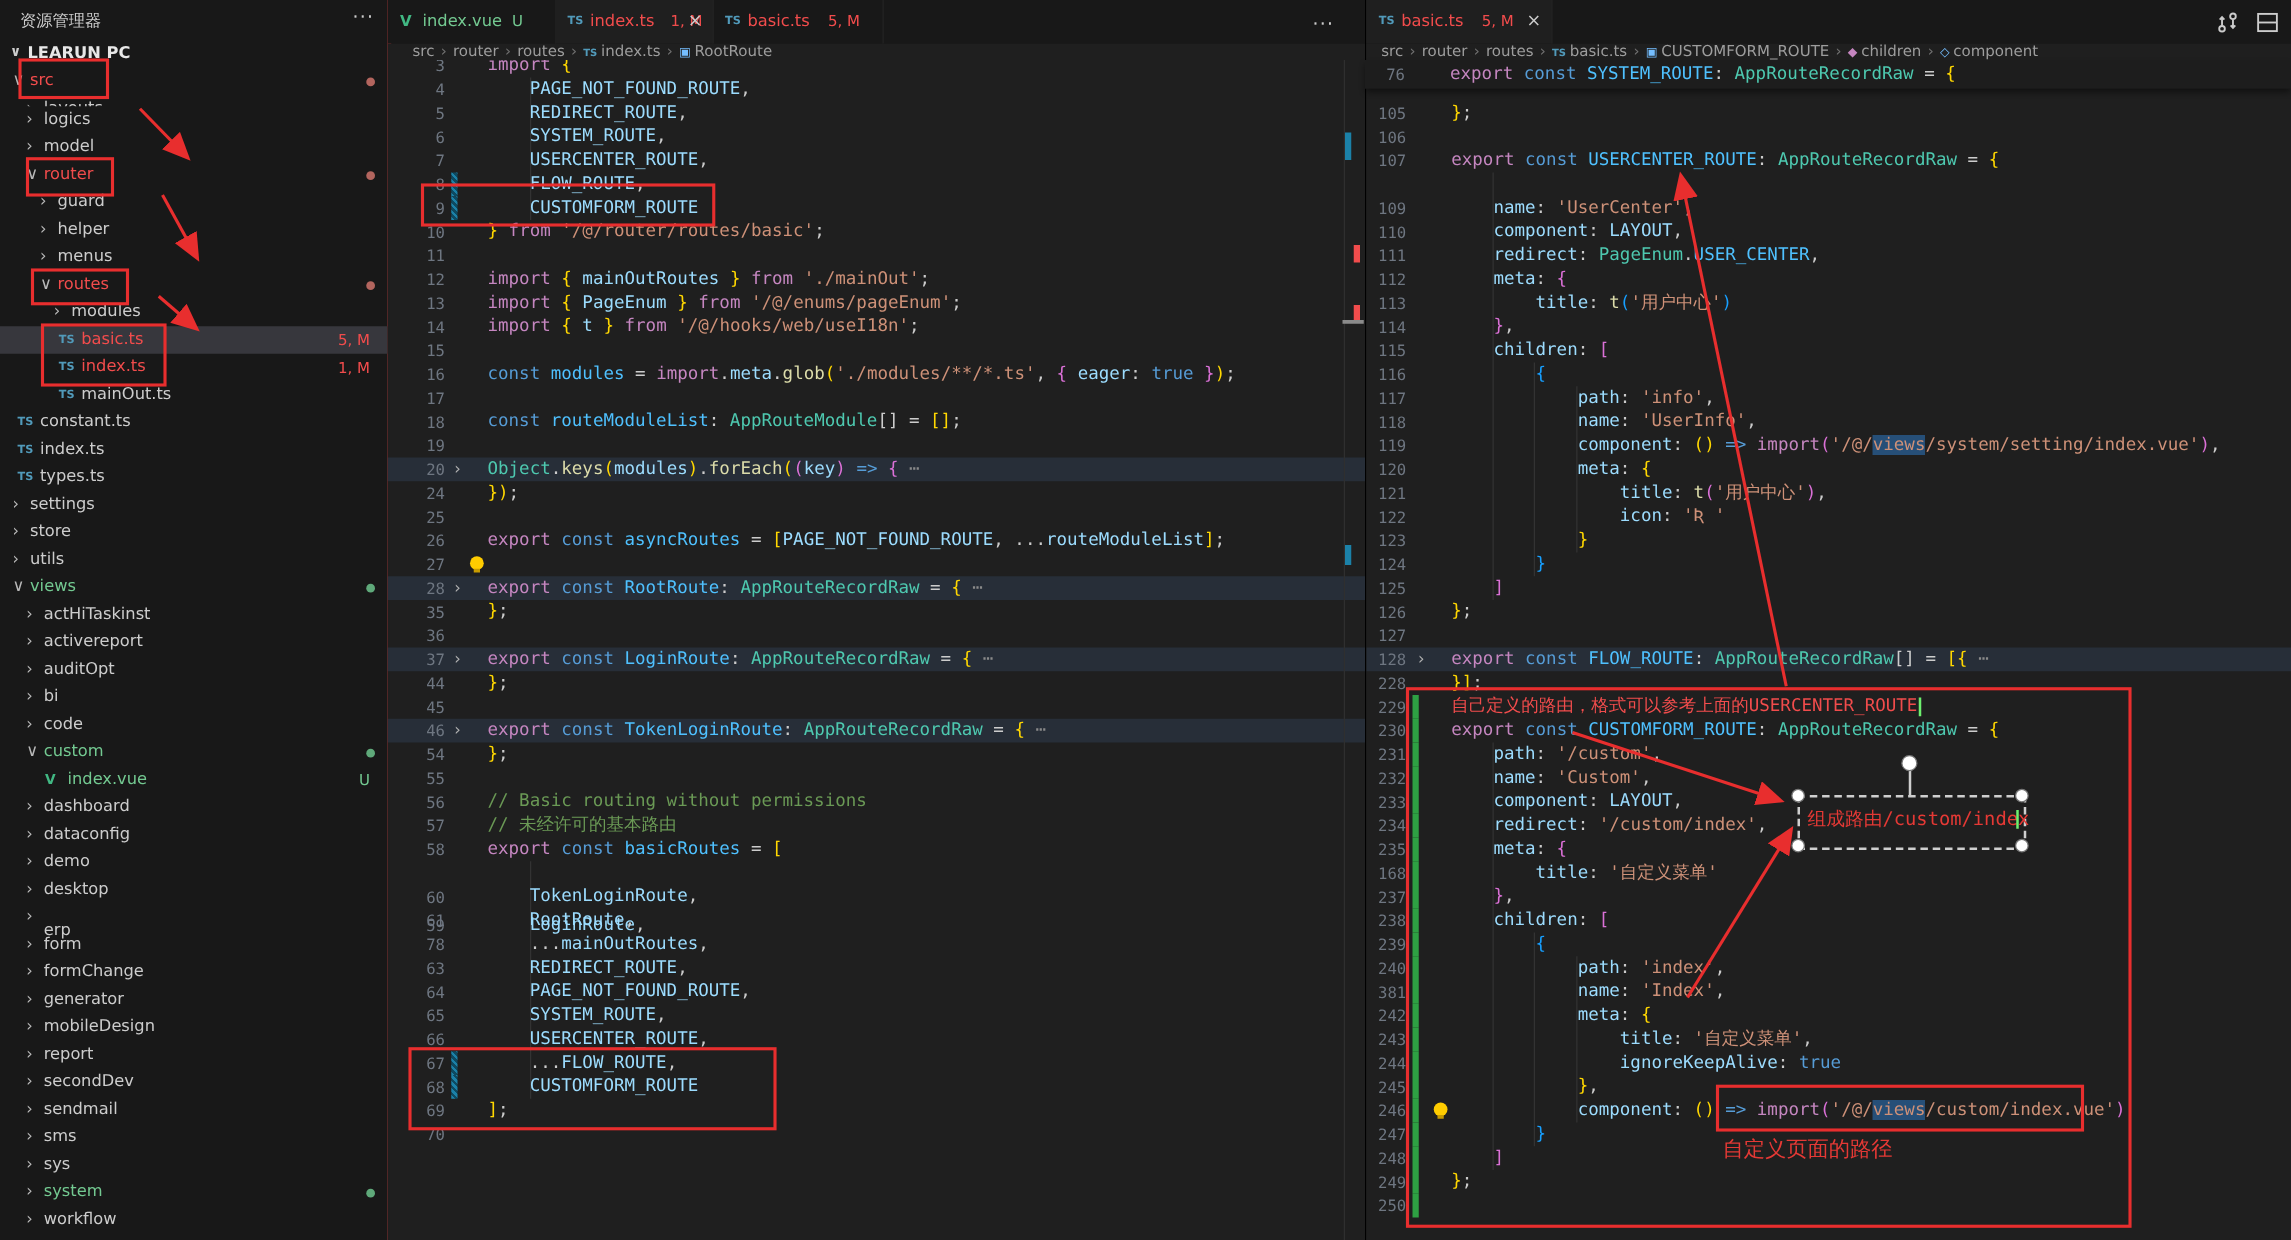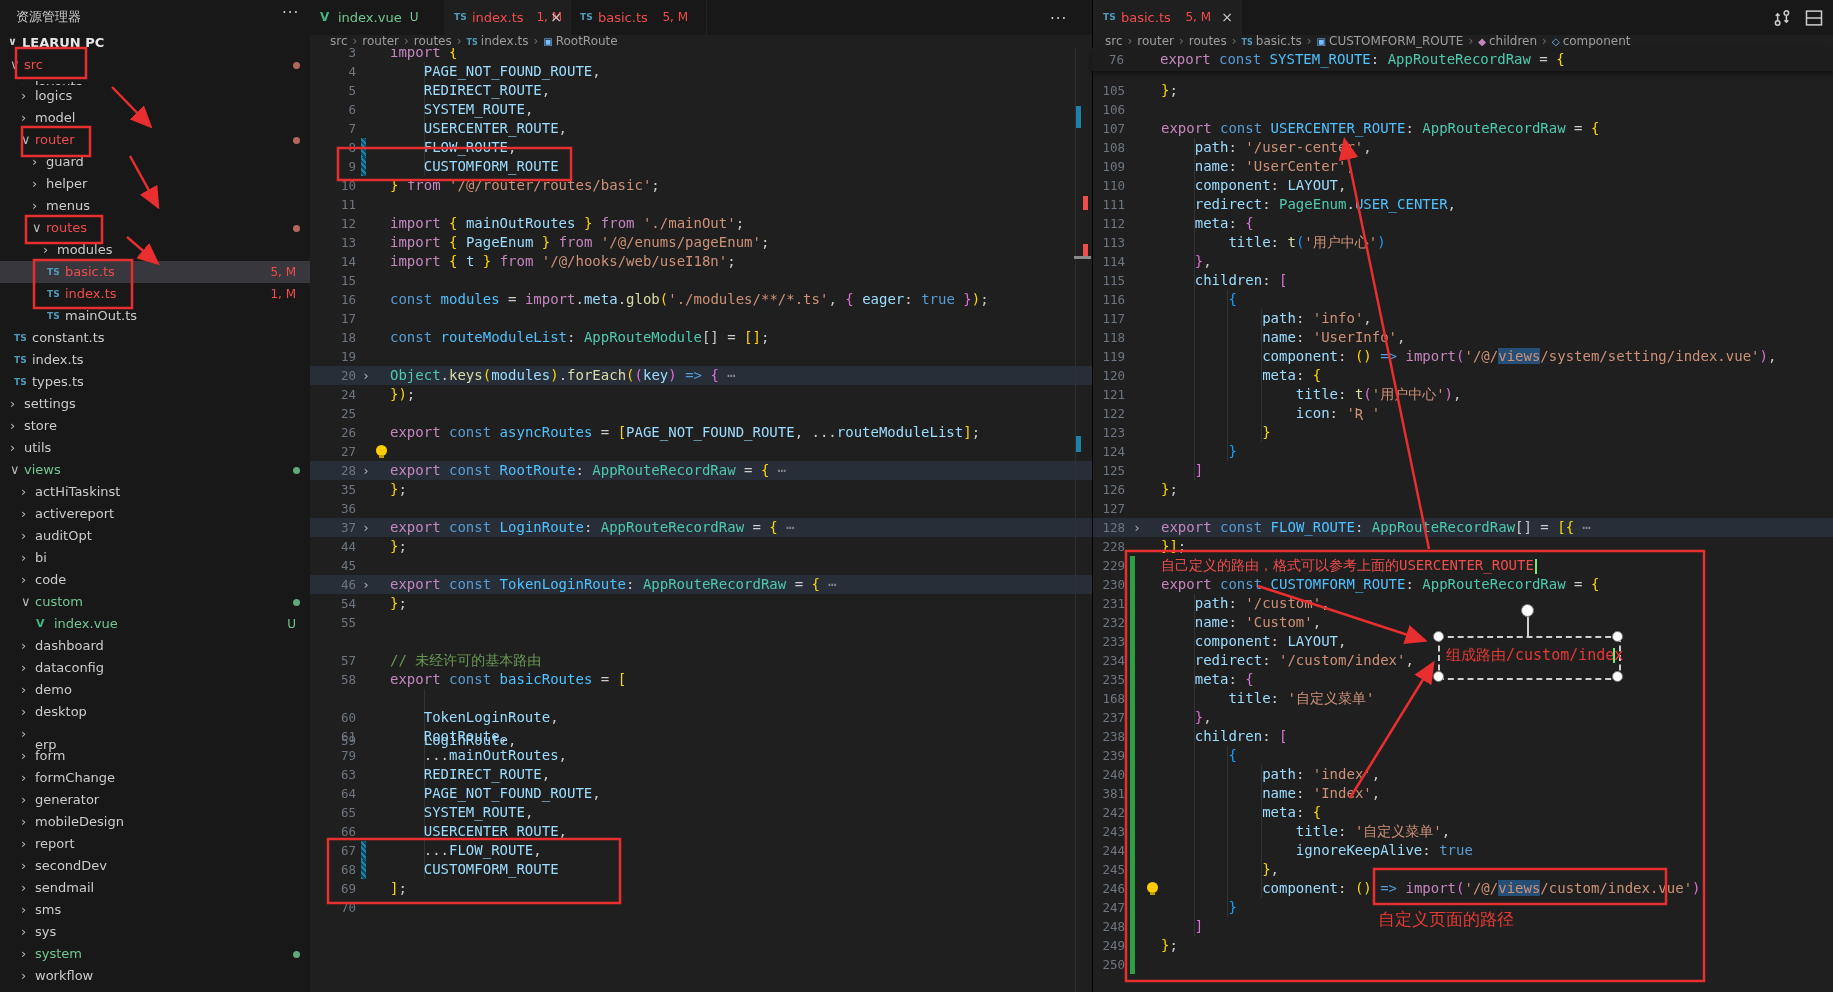--- a/index.html
+++ b/index.html
@@ -327,26 +327,27 @@
       <div class="crow" style="top: 394px; width: 782px;"><span class="ln" style="left: 0px; width: 46px;">27</span><span class="bulb" style="left: 66px; top: 3px;"></span><span class="codetext" style="left: 80px;"></span></div>
       <div class="crow hl" style="top: 413px; width: 782px;"><span class="ln" style="left: 0px; width: 46px;">28</span><span class="foldch" style="left: 52px;">›</span><span class="codetext" style="left: 80px;"><span class="tk-kw">export</span><span class="tk-p"> </span><span class="tk-st">const</span><span class="tk-p"> </span><span class="tk-cv">RootRoute</span><span class="tk-p">: </span><span class="tk-ty">AppRouteRecordRaw</span><span class="tk-p"> = </span><span class="tk-b1">{</span><span class="tk-fo"> ⋯</span></span></div>
       <div class="crow" style="top: 432px; width: 782px;"><span class="ln" style="left: 0px; width: 46px;">35</span><span class="codetext" style="left: 80px;"><span class="tk-b1">}</span><span class="tk-p">;</span></span></div>
       <div class="crow" style="top: 451px; width: 782px;"><span class="ln" style="left: 0px; width: 46px;">36</span><span class="codetext" style="left: 80px;"></span></div>
       <div class="crow hl" style="top: 470px; width: 782px;"><span class="ln" style="left: 0px; width: 46px;">37</span><span class="foldch" style="left: 52px;">›</span><span class="codetext" style="left: 80px;"><span class="tk-kw">export</span><span class="tk-p"> </span><span class="tk-st">const</span><span class="tk-p"> </span><span class="tk-cv">LoginRoute</span><span class="tk-p">: </span><span class="tk-ty">AppRouteRecordRaw</span><span class="tk-p"> = </span><span class="tk-b1">{</span><span class="tk-fo"> ⋯</span></span></div>
       <div class="crow" style="top: 489px; width: 782px;"><span class="ln" style="left: 0px; width: 46px;">44</span><span class="codetext" style="left: 80px;"><span class="tk-b1">}</span><span class="tk-p">;</span></span></div>
       <div class="crow" style="top: 508px; width: 782px;"><span class="ln" style="left: 0px; width: 46px;">45</span><span class="codetext" style="left: 80px;"></span></div>
       <div class="crow hl" style="top: 527px; width: 782px;"><span class="ln" style="left: 0px; width: 46px;">46</span><span class="foldch" style="left: 52px;">›</span><span class="codetext" style="left: 80px;"><span class="tk-kw">export</span><span class="tk-p"> </span><span class="tk-st">const</span><span class="tk-p"> </span><span class="tk-cv">TokenLoginRoute</span><span class="tk-p">: </span><span class="tk-ty">AppRouteRecordRaw</span><span class="tk-p"> = </span><span class="tk-b1">{</span><span class="tk-fo"> ⋯</span></span></div>
       <div class="crow" style="top: 546px; width: 782px;"><span class="ln" style="left: 0px; width: 46px;">54</span><span class="codetext" style="left: 80px;"><span class="tk-b1">}</span><span class="tk-p">;</span></span></div>
       <div class="crow" style="top: 565px; width: 782px;"><span class="ln" style="left: 0px; width: 46px;">55</span><span class="codetext" style="left: 80px;"></span></div>
+      <div class="crow" style="top: 584px; width: 782px;"><span class="ln" style="left: 0px; width: 46px;">56</span><span class="codetext" style="left: 80px;"><span class="tk-c">// Basic routing without permissions</span></span></div>
       <div class="crow" style="top: 603px; width: 782px;"><span class="ln" style="left: 0px; width: 46px;">57</span><span class="codetext" style="left: 80px;"><span class="tk-c">// 未经许可的基本路由</span></span></div>
       <div class="crow" style="top: 622px; width: 782px;"><span class="ln" style="left: 0px; width: 46px;">58</span><span class="codetext" style="left: 80px;"><span class="tk-kw">export</span><span class="tk-p"> </span><span class="tk-st">const</span><span class="tk-p"> </span><span class="tk-cv">basicRoutes</span><span class="tk-p"> = </span><span class="tk-b1">[</span></span></div>
       <div class="crow" style="top: 641px; width: 782px; margin-top: 42px;"><span class="ln" style="left: 0px; width: 46px;">59</span><span class="codetext" style="left: 80px;"><span class="tk-p">    </span><span class="tk-v">LoginRoute</span><span class="tk-p">,</span></span></div>
       <div class="crow" style="top: 660px; width: 782px;"><span class="ln" style="left: 0px; width: 46px;">60</span><span class="codetext" style="left: 80px;"><span class="tk-p">    </span><span class="tk-v">TokenLoginRoute</span><span class="tk-p">,</span></span></div>
       <div class="crow" style="top: 679px; width: 782px;"><span class="ln" style="left: 0px; width: 46px;">61</span><span class="codetext" style="left: 80px;"><span class="tk-p">    </span><span class="tk-v">RootRoute</span><span class="tk-p">,</span></span></div>
-      <div class="crow" style="top: 698px; width: 782px;"><span class="ln" style="left: 0px; width: 46px;">79</span><span class="codetext" style="left: 80px;"><span class="tk-p">    ...</span><span class="tk-v">mainOutRoutes</span><span class="tk-p">,</span></span></div>
+      <div class="crow" style="top: 698px; width: 782px;"><span class="ln" style="left: 0px; width: 46px;">78</span><span class="codetext" style="left: 80px;"><span class="tk-p">    ...</span><span class="tk-v">mainOutRoutes</span><span class="tk-p">,</span></span></div>
       <div class="crow" style="top: 717px; width: 782px;"><span class="ln" style="left: 0px; width: 46px;">63</span><span class="codetext" style="left: 80px;"><span class="tk-p">    </span><span class="tk-v">REDIRECT_ROUTE</span><span class="tk-p">,</span></span></div>
       <div class="crow" style="top: 736px; width: 782px;"><span class="ln" style="left: 0px; width: 46px;">64</span><span class="codetext" style="left: 80px;"><span class="tk-p">    </span><span class="tk-v">PAGE_NOT_FOUND_ROUTE</span><span class="tk-p">,</span></span></div>
       <div class="crow" style="top: 755px; width: 782px;"><span class="ln" style="left: 0px; width: 46px;">65</span><span class="codetext" style="left: 80px;"><span class="tk-p">    </span><span class="tk-v">SYSTEM_ROUTE</span><span class="tk-p">,</span></span></div>
       <div class="crow" style="top: 774px; width: 782px;"><span class="ln" style="left: 0px; width: 46px;">66</span><span class="codetext" style="left: 80px;"><span class="tk-p">    </span><span class="tk-v">USERCENTER_ROUTE</span><span class="tk-p">,</span></span></div>
       <div class="crow" style="top: 793px; width: 782px;"><span class="ln" style="left: 0px; width: 46px;">67</span><span class="dbar mod" style="left: 51px;"></span><span class="codetext" style="left: 80px;"><span class="tk-p">    ...</span><span class="tk-v">FLOW_ROUTE</span><span class="tk-p">,</span></span></div>
       <div class="crow" style="top: 812px; width: 782px;"><span class="ln" style="left: 0px; width: 46px;">68</span><span class="dbar mod" style="left: 51px;"></span><span class="codetext" style="left: 80px;"><span class="tk-p">    </span><span class="tk-v">CUSTOMFORM_ROUTE</span></span></div>
       <div class="crow" style="top: 831px; width: 782px;"><span class="ln" style="left: 0px; width: 46px;">69</span><span class="codetext" style="left: 80px;"><span class="tk-b1">]</span><span class="tk-p">;</span></span></div>
       <div class="crow" style="top: 850px; width: 782px;"><span class="ln" style="left: 0px; width: 46px;">70</span><span class="codetext" style="left: 80px;"></span></div>
     </div>
 
@@ -382,21 +383,20 @@
   <div id="right-code" class="abs codearea" style="left:1093px;width:740px;">
     <div class="guide" style="left:101px;top:90px;height:342px;"></div>
     <div class="guide" style="left:101px;top:546px;height:342px;"></div>
     <div class="guide" style="left:134px;top:242px;height:171px;"></div>
     <div class="guide" style="left:134px;top:698px;height:171px;"></div>
     <div class="guide" style="left:168px;top:261px;height:133px;"></div>
     <div class="guide" style="left:168px;top:717px;height:133px;"></div>
   <div class="crow" style="top: 33px; width: 740px;"><span class="ln" style="left: 0px; width: 32px;">105</span><span class="codetext" style="left: 68px;"><span class="tk-b1">}</span><span class="tk-p">;</span></span></div>
       <div class="crow" style="top: 52px; width: 740px;"><span class="ln" style="left: 0px; width: 32px;">106</span><span class="codetext" style="left: 68px;"></span></div>
       <div class="crow" style="top: 71px; width: 740px;"><span class="ln" style="left: 0px; width: 32px;">107</span><span class="codetext" style="left: 68px;"><span class="tk-kw">export</span><span class="tk-p"> </span><span class="tk-st">const</span><span class="tk-p"> </span><span class="tk-cv">USERCENTER_ROUTE</span><span class="tk-p">: </span><span class="tk-ty">AppRouteRecordRaw</span><span class="tk-p"> = </span><span class="tk-b1">{</span></span></div>
-      <div class="crow" style="top: 90px; width: 740px;"><span class="ln" style="left: 0px; width: 32px;">108</span><span class="codetext" style="left: 68px;"><span class="tk-p">    </span><span class="tk-v">path</span><span class="tk-p">: </span><span class="tk-s">'/user-center'</span><span class="tk-p">,</span></span></div>
       <div class="crow" style="top: 109px; width: 740px;"><span class="ln" style="left: 0px; width: 32px;">109</span><span class="codetext" style="left: 68px;"><span class="tk-p">    </span><span class="tk-v">name</span><span class="tk-p">: </span><span class="tk-s">'UserCenter'</span><span class="tk-p">,</span></span></div>
       <div class="crow" style="top: 128px; width: 740px;"><span class="ln" style="left: 0px; width: 32px;">110</span><span class="codetext" style="left: 68px;"><span class="tk-p">    </span><span class="tk-v">component</span><span class="tk-p">: </span><span class="tk-v">LAYOUT</span><span class="tk-p">,</span></span></div>
       <div class="crow" style="top: 147px; width: 740px;"><span class="ln" style="left: 0px; width: 32px;">111</span><span class="codetext" style="left: 68px;"><span class="tk-p">    </span><span class="tk-v">redirect</span><span class="tk-p">: </span><span class="tk-ty">PageEnum</span><span class="tk-p">.</span><span class="tk-cv">USER_CENTER</span><span class="tk-p">,</span></span></div>
       <div class="crow" style="top: 166px; width: 740px;"><span class="ln" style="left: 0px; width: 32px;">112</span><span class="codetext" style="left: 68px;"><span class="tk-p">    </span><span class="tk-v">meta</span><span class="tk-p">: </span><span class="tk-b2">{</span></span></div>
       <div class="crow" style="top: 185px; width: 740px;"><span class="ln" style="left: 0px; width: 32px;">113</span><span class="codetext" style="left: 68px;"><span class="tk-p">        </span><span class="tk-v">title</span><span class="tk-p">: </span><span class="tk-fn">t</span><span class="tk-b3">(</span><span class="tk-s">'用户中心'</span><span class="tk-b3">)</span></span></div>
       <div class="crow" style="top: 204px; width: 740px;"><span class="ln" style="left: 0px; width: 32px;">114</span><span class="codetext" style="left: 68px;"><span class="tk-p">    </span><span class="tk-b2">}</span><span class="tk-p">,</span></span></div>
       <div class="crow" style="top: 223px; width: 740px;"><span class="ln" style="left: 0px; width: 32px;">115</span><span class="codetext" style="left: 68px;"><span class="tk-p">    </span><span class="tk-v">children</span><span class="tk-p">: </span><span class="tk-b2">[</span></span></div>
       <div class="crow" style="top: 242px; width: 740px;"><span class="ln" style="left: 0px; width: 32px;">116</span><span class="codetext" style="left: 68px;"><span class="tk-p">        </span><span class="tk-b3">{</span></span></div>
       <div class="crow" style="top: 261px; width: 740px;"><span class="ln" style="left: 0px; width: 32px;">117</span><span class="codetext" style="left: 68px;"><span class="tk-p">            </span><span class="tk-v">path</span><span class="tk-p">: </span><span class="tk-s">'info'</span><span class="tk-p">,</span></span></div>
       <div class="crow" style="top: 280px; width: 740px;"><span class="ln" style="left: 0px; width: 32px;">118</span><span class="codetext" style="left: 68px;"><span class="tk-p">            </span><span class="tk-v">name</span><span class="tk-p">: </span><span class="tk-s">'UserInfo'</span><span class="tk-p">,</span></span></div>

